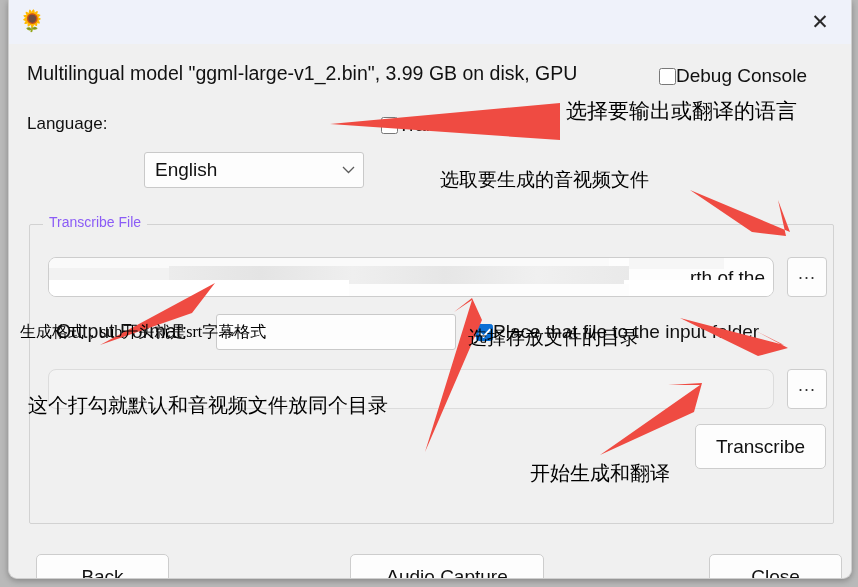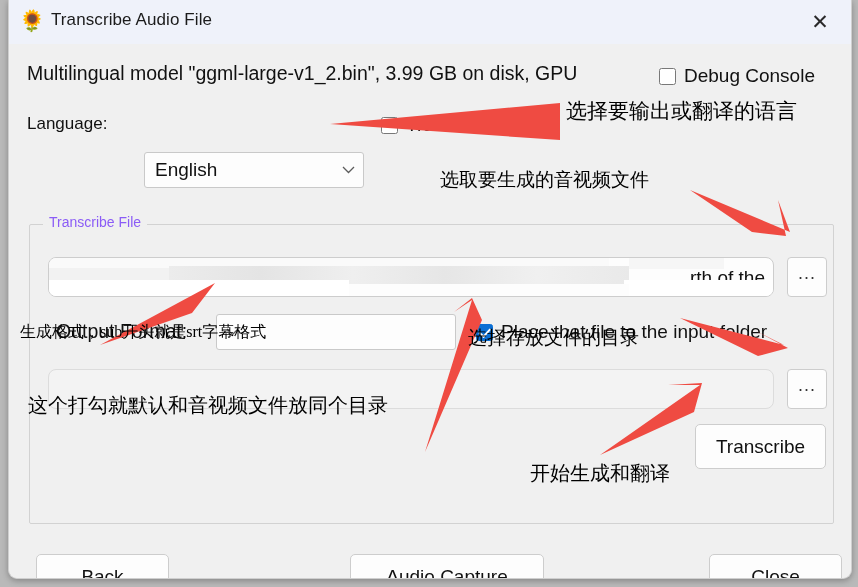--- a/index.html
+++ b/index.html
@@ -39,21 +39,21 @@
 
   
   .content{position:absolute;left:0;top:44px;width:842px;height:534px;}
 
   .model-line{
     position:absolute;left:18px;top:18px;
     font-size:19.5px;color:#111;white-space:nowrap;
   }
 
   .chk{
-    position:absolute;display:flex;align-items:center;gap:8px;
+    position:absolute;display:flex;align-items:center;
     font-size:19px;color:#111;
   }
   .chk .box{
     width:17px;height:17px;border:1.4px solid #787878;background:#fff;
     border-radius:2.5px;box-sizing:border-box;flex:none;
     display:flex;align-items:center;justify-content:center;
   }
   .chk.on .box{background:#0b6fd4;border-color:#0b6fd4;}
   .chk.on .box:after{
     content:"";display:block;width:4.5px;height:9px;
@@ -142,21 +142,20 @@
 
   .arrow{position:absolute;pointer-events:none;}
 </style>
 </head>
 <body>
 
 <div class="window">
 
   <div class="titlebar">
     <div class="tb-icon">🌻</div>
-    <div class="tb-title">Transcribe Audio File</div>
     <div class="tb-close">✕</div>
   </div>
 
   <div class="content">
 
     <div class="model-line">Multilingual model "ggml-large-v1_2.bin", 3.99 GB on disk, GPU</div>
 
     <div class="chk" id="debug-console">
       <span class="box"></span>
       <span>Debug Console</span>

